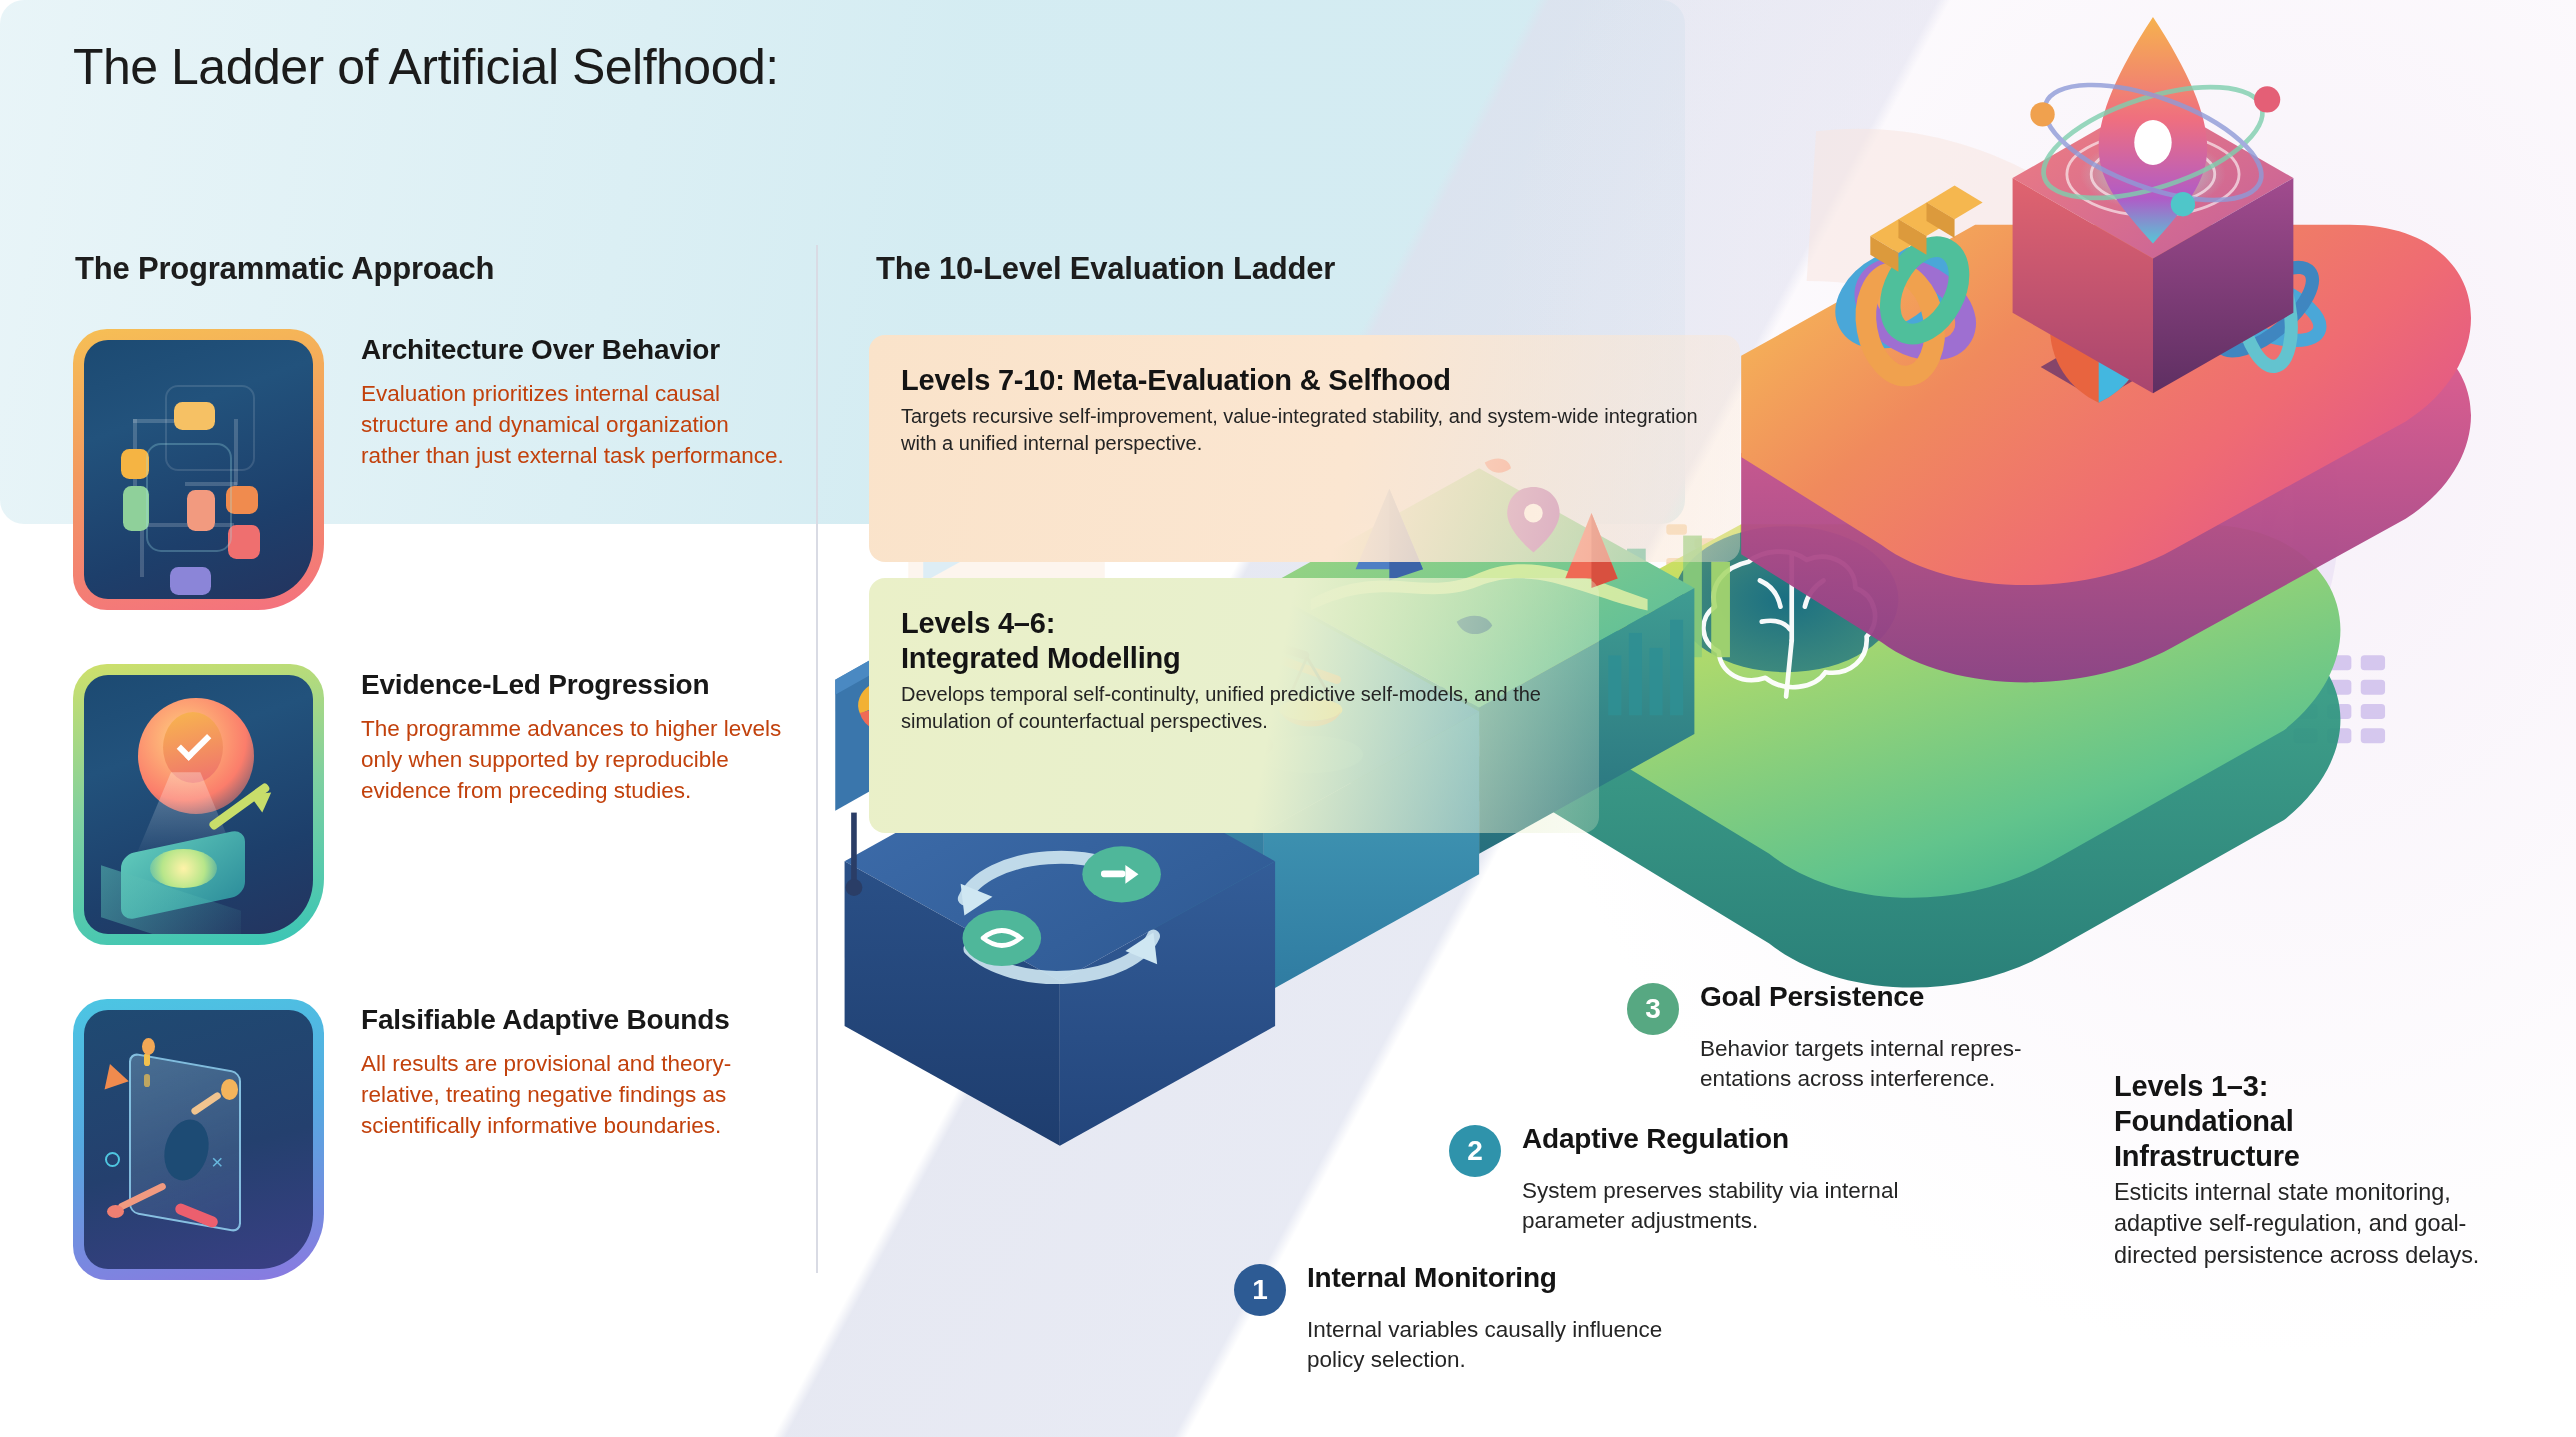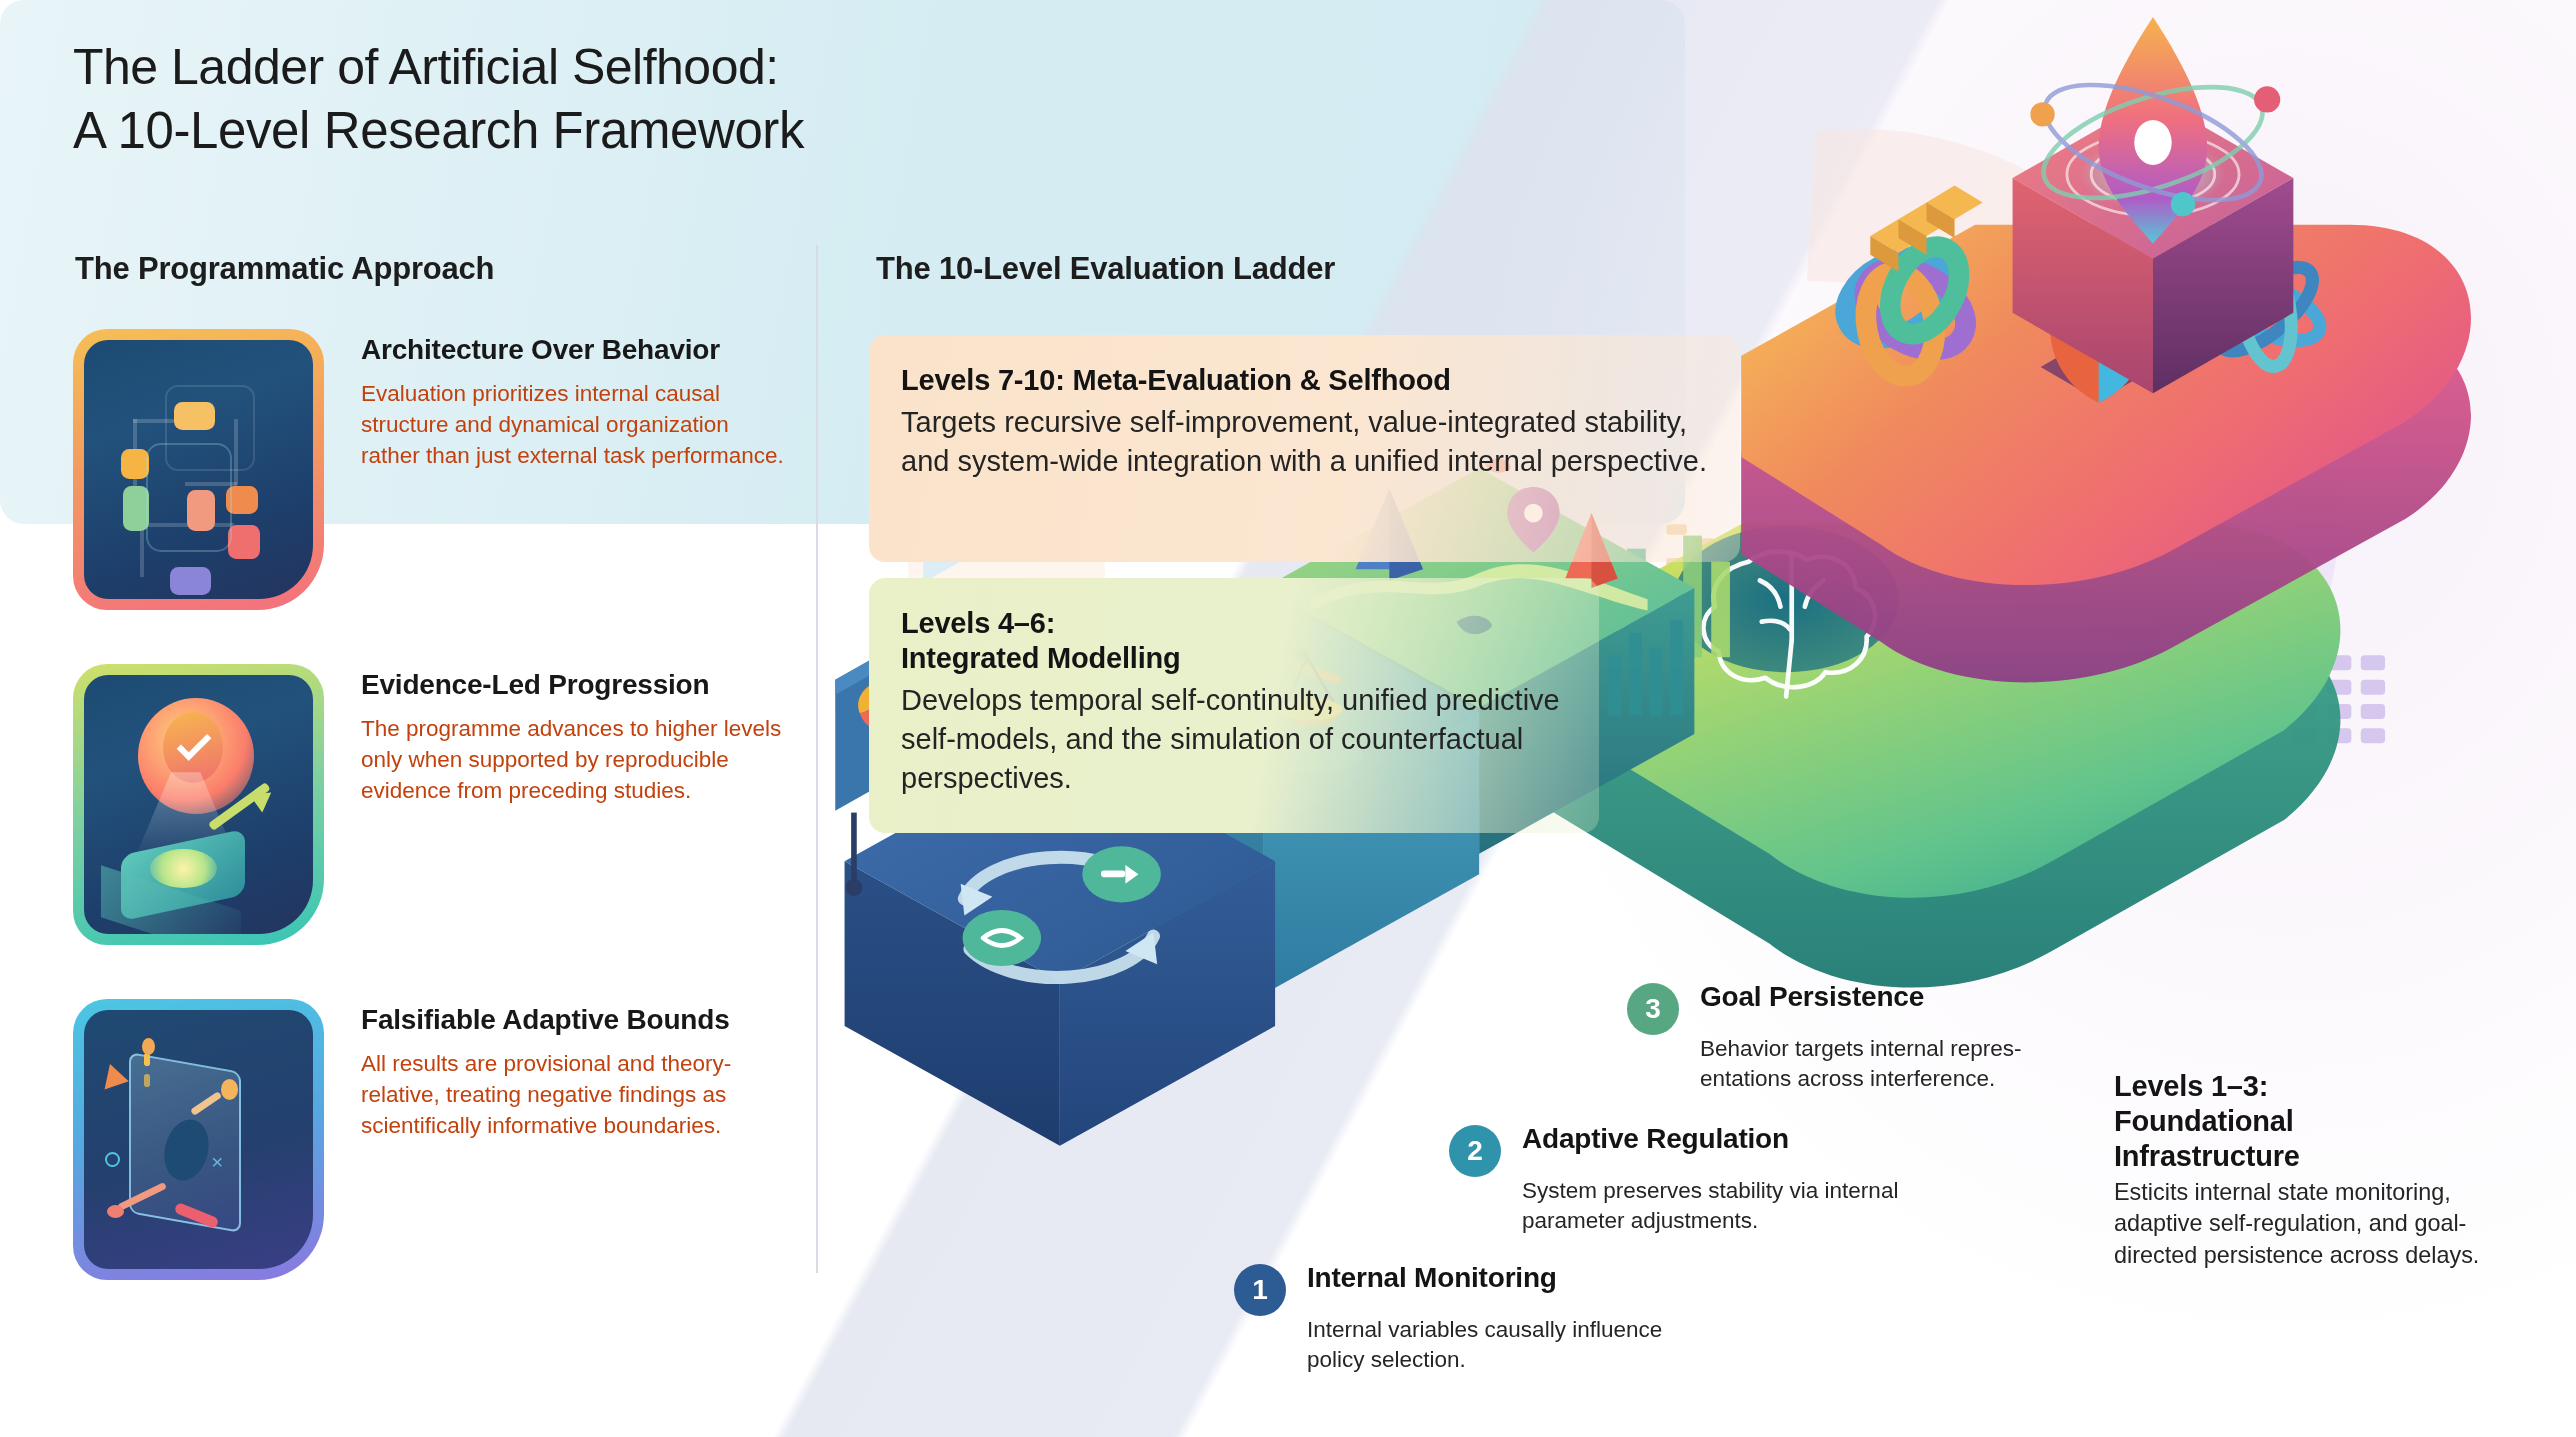--- a/index.html
+++ b/index.html
@@ -69,21 +69,21 @@
   .node { position: absolute; border-radius: 8.4px; }
   .wire { position: absolute; background: rgba(255,255,255,0.18); }
   .glowdot {
     position: absolute; border-radius: 50%;
     background: radial-gradient(circle at 40% 35%, #ffd27f 0%, #fb7d6b 60%, rgba(251,125,107,0) 100%);
   }
 
   
   .lpanel { position: absolute; border-radius: 16px; padding: 28px 32px 32px 32px; }
   .lpanel-title { font-size: 29px; font-weight: bold; color: #141414; line-height: 1.2; letter-spacing: -0.2px; }
-  .lpanel-body  { margin-top: 5.6px; font-size: 29px; color: #242424; line-height: 1.34; }
+  .lpanel-body  { margin-top: 5.6px; font-size: 20px; color: #242424; line-height: 1.34; }
 
   #panel-710 {
     left: 869px; top: 335px; width: 871px; height: 227px;
     background: linear-gradient(100deg, #fae3ca 0%, #fbe6d1 55%, rgba(251,232,214,0.35) 100%);
   }
   #panel-46 {
     left: 869px; top: 578px; width: 730px; height: 255px;
     background: linear-gradient(100deg, #eaf0c8 0%, #e8f0cd 55%, rgba(233,241,208,0.25) 100%);
   }
   #panel-13 {
@@ -451,21 +451,20 @@
   </g>
 
   <path d="M106 548 L 262 462 L 262 536 L 106 622 Z" fill="#d9ecf5" opacity="0.9"></path>
   <path d="M120 588 q28 -44 44 -16 q18 30 38 -40 q16 -34 44 -4" stroke="#3d86b0" stroke-width="4" fill="none"></path>
   <path d="M282 506 L 430 422 L 430 492 L 282 576 Z" fill="#d9ecf5" opacity="0.9"></path>
   <path d="M296 540 q26 -36 42 -12 q18 26 38 -44 q14 -24 42 -6" stroke="#3d86b0" stroke-width="4" fill="none"></path>
 </svg>
 
 <div id="header">
   <div class="title-1">The Ladder of Artificial Selfhood:</div>
-  <div class="title-2">A 10-Level Research Framework</div>
 </div>
 
 <div id="divider"></div>
 
 <div class="section-head" id="left-head">The Programmatic Approach</div>
 
 <div id="left-col">
 
   <div class="pcard">
     <div class="pcard-icon icon1-wrap">

